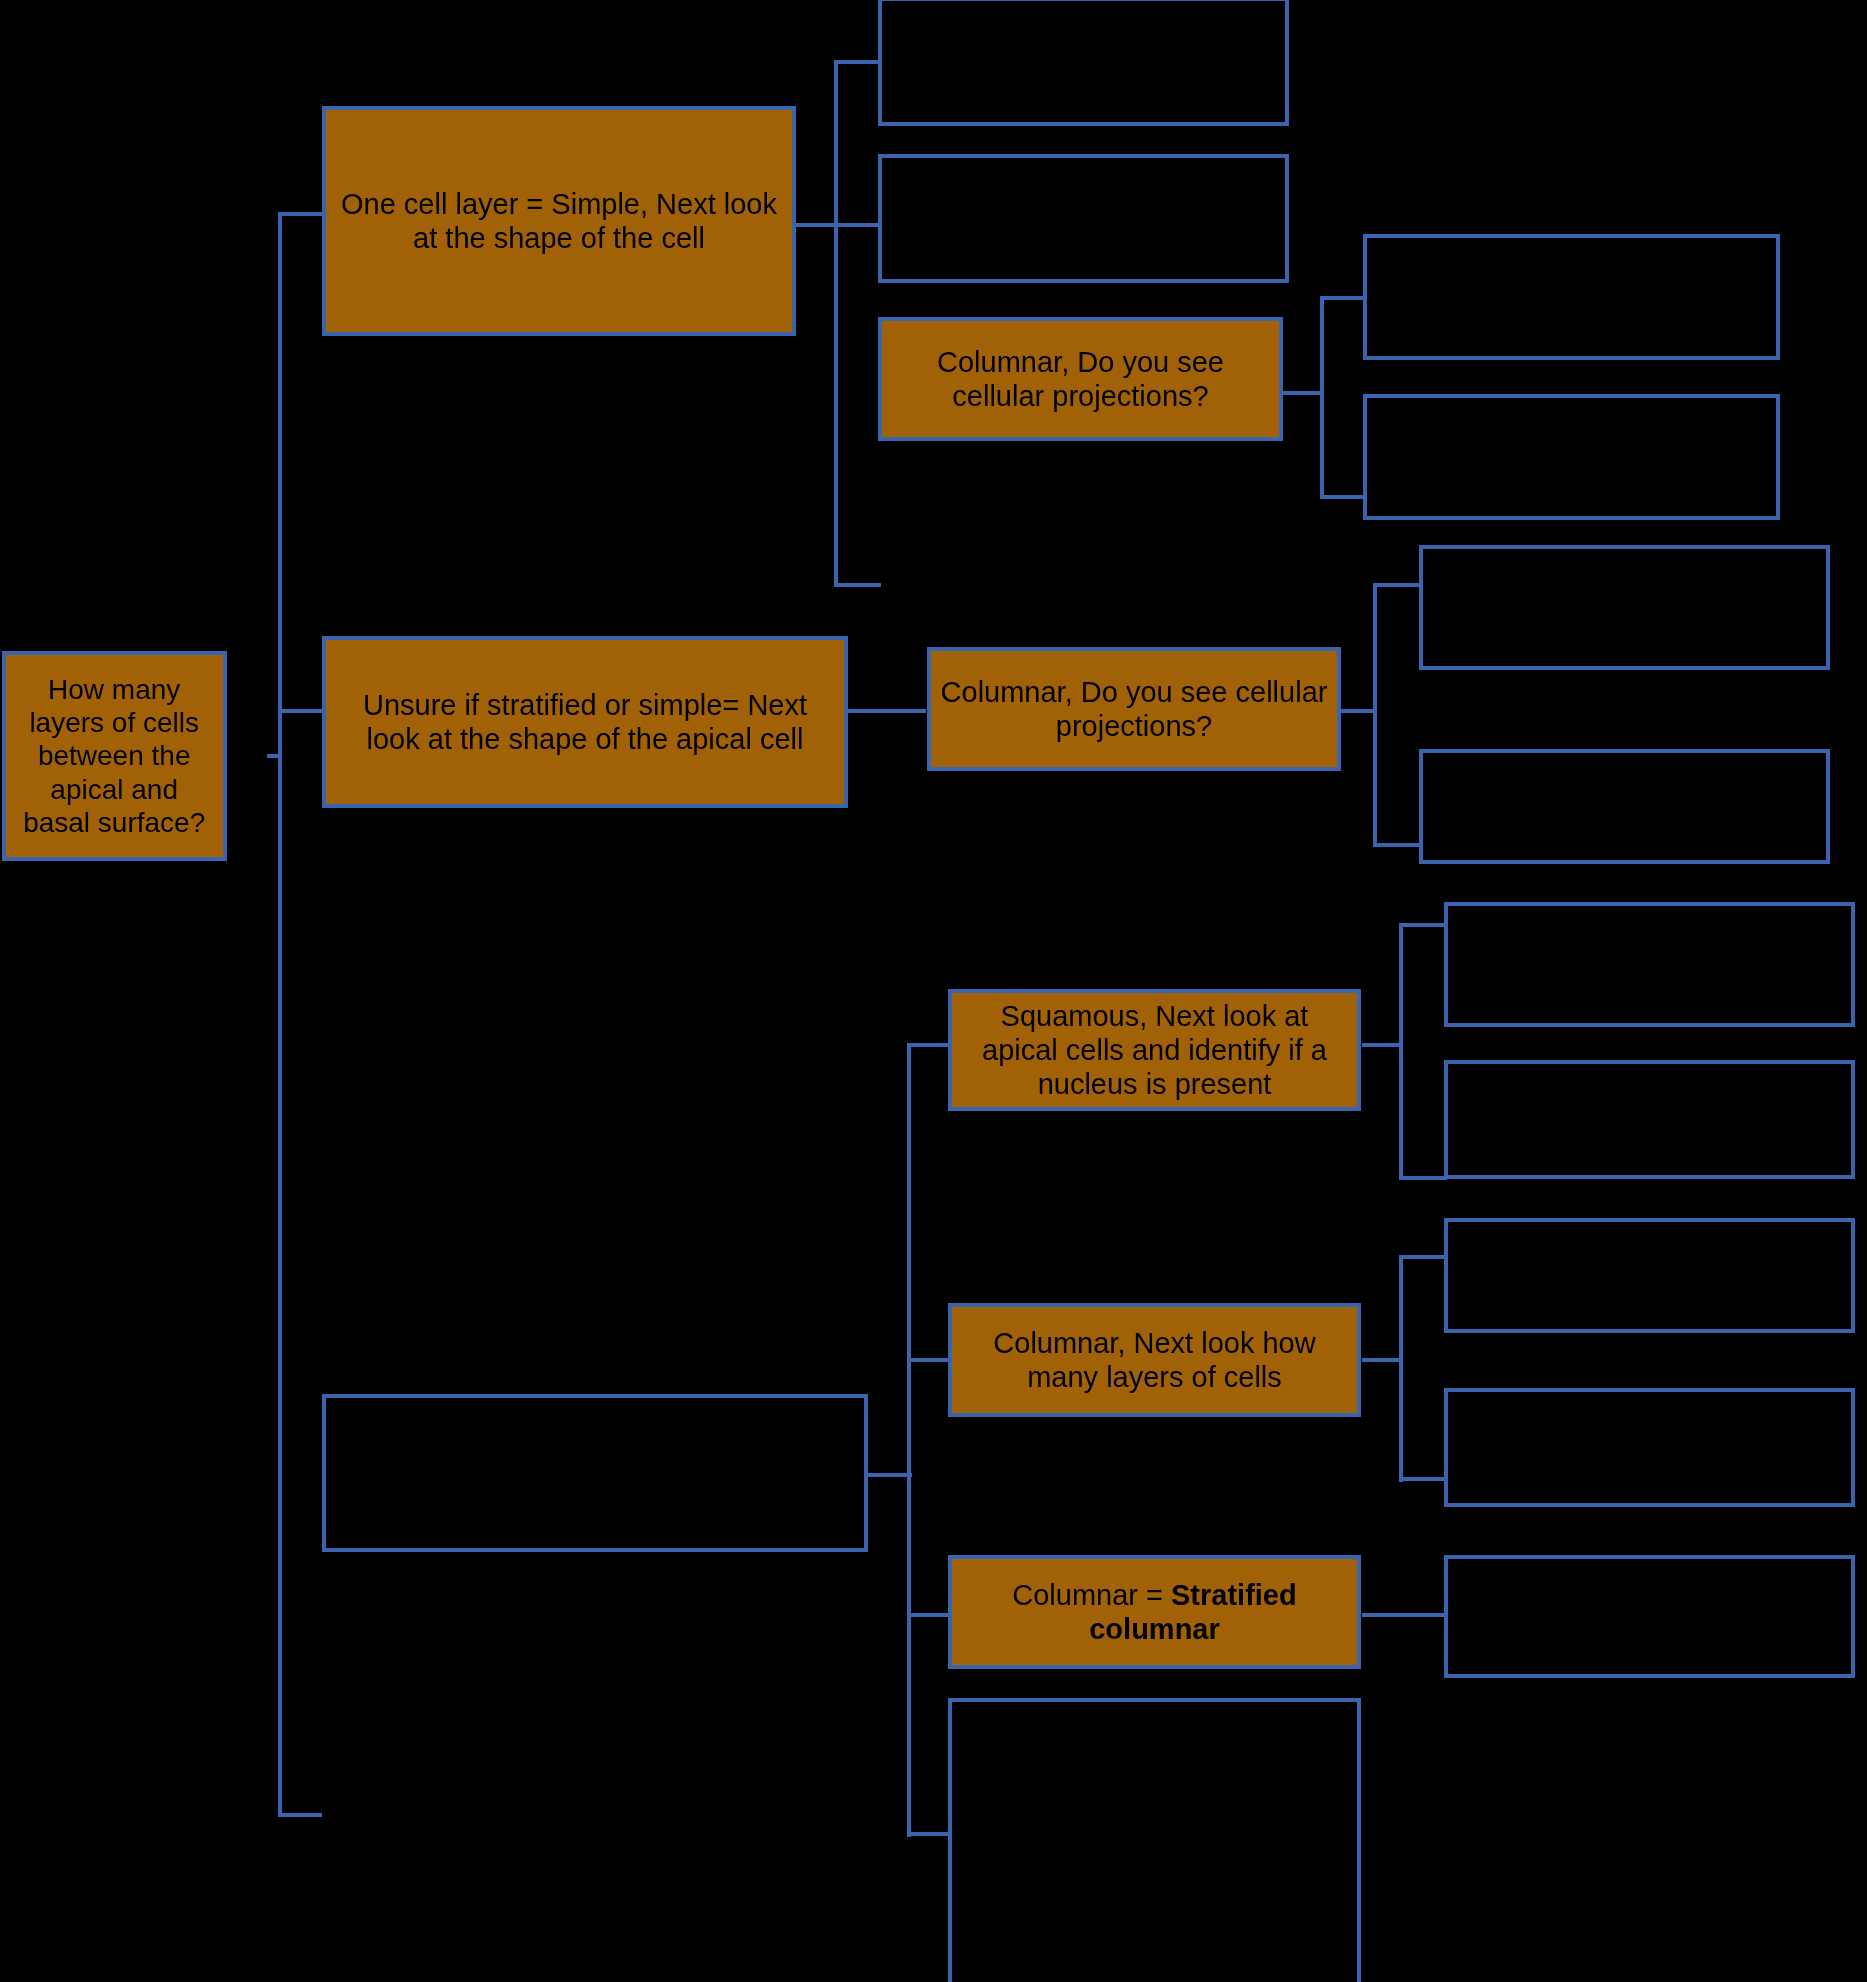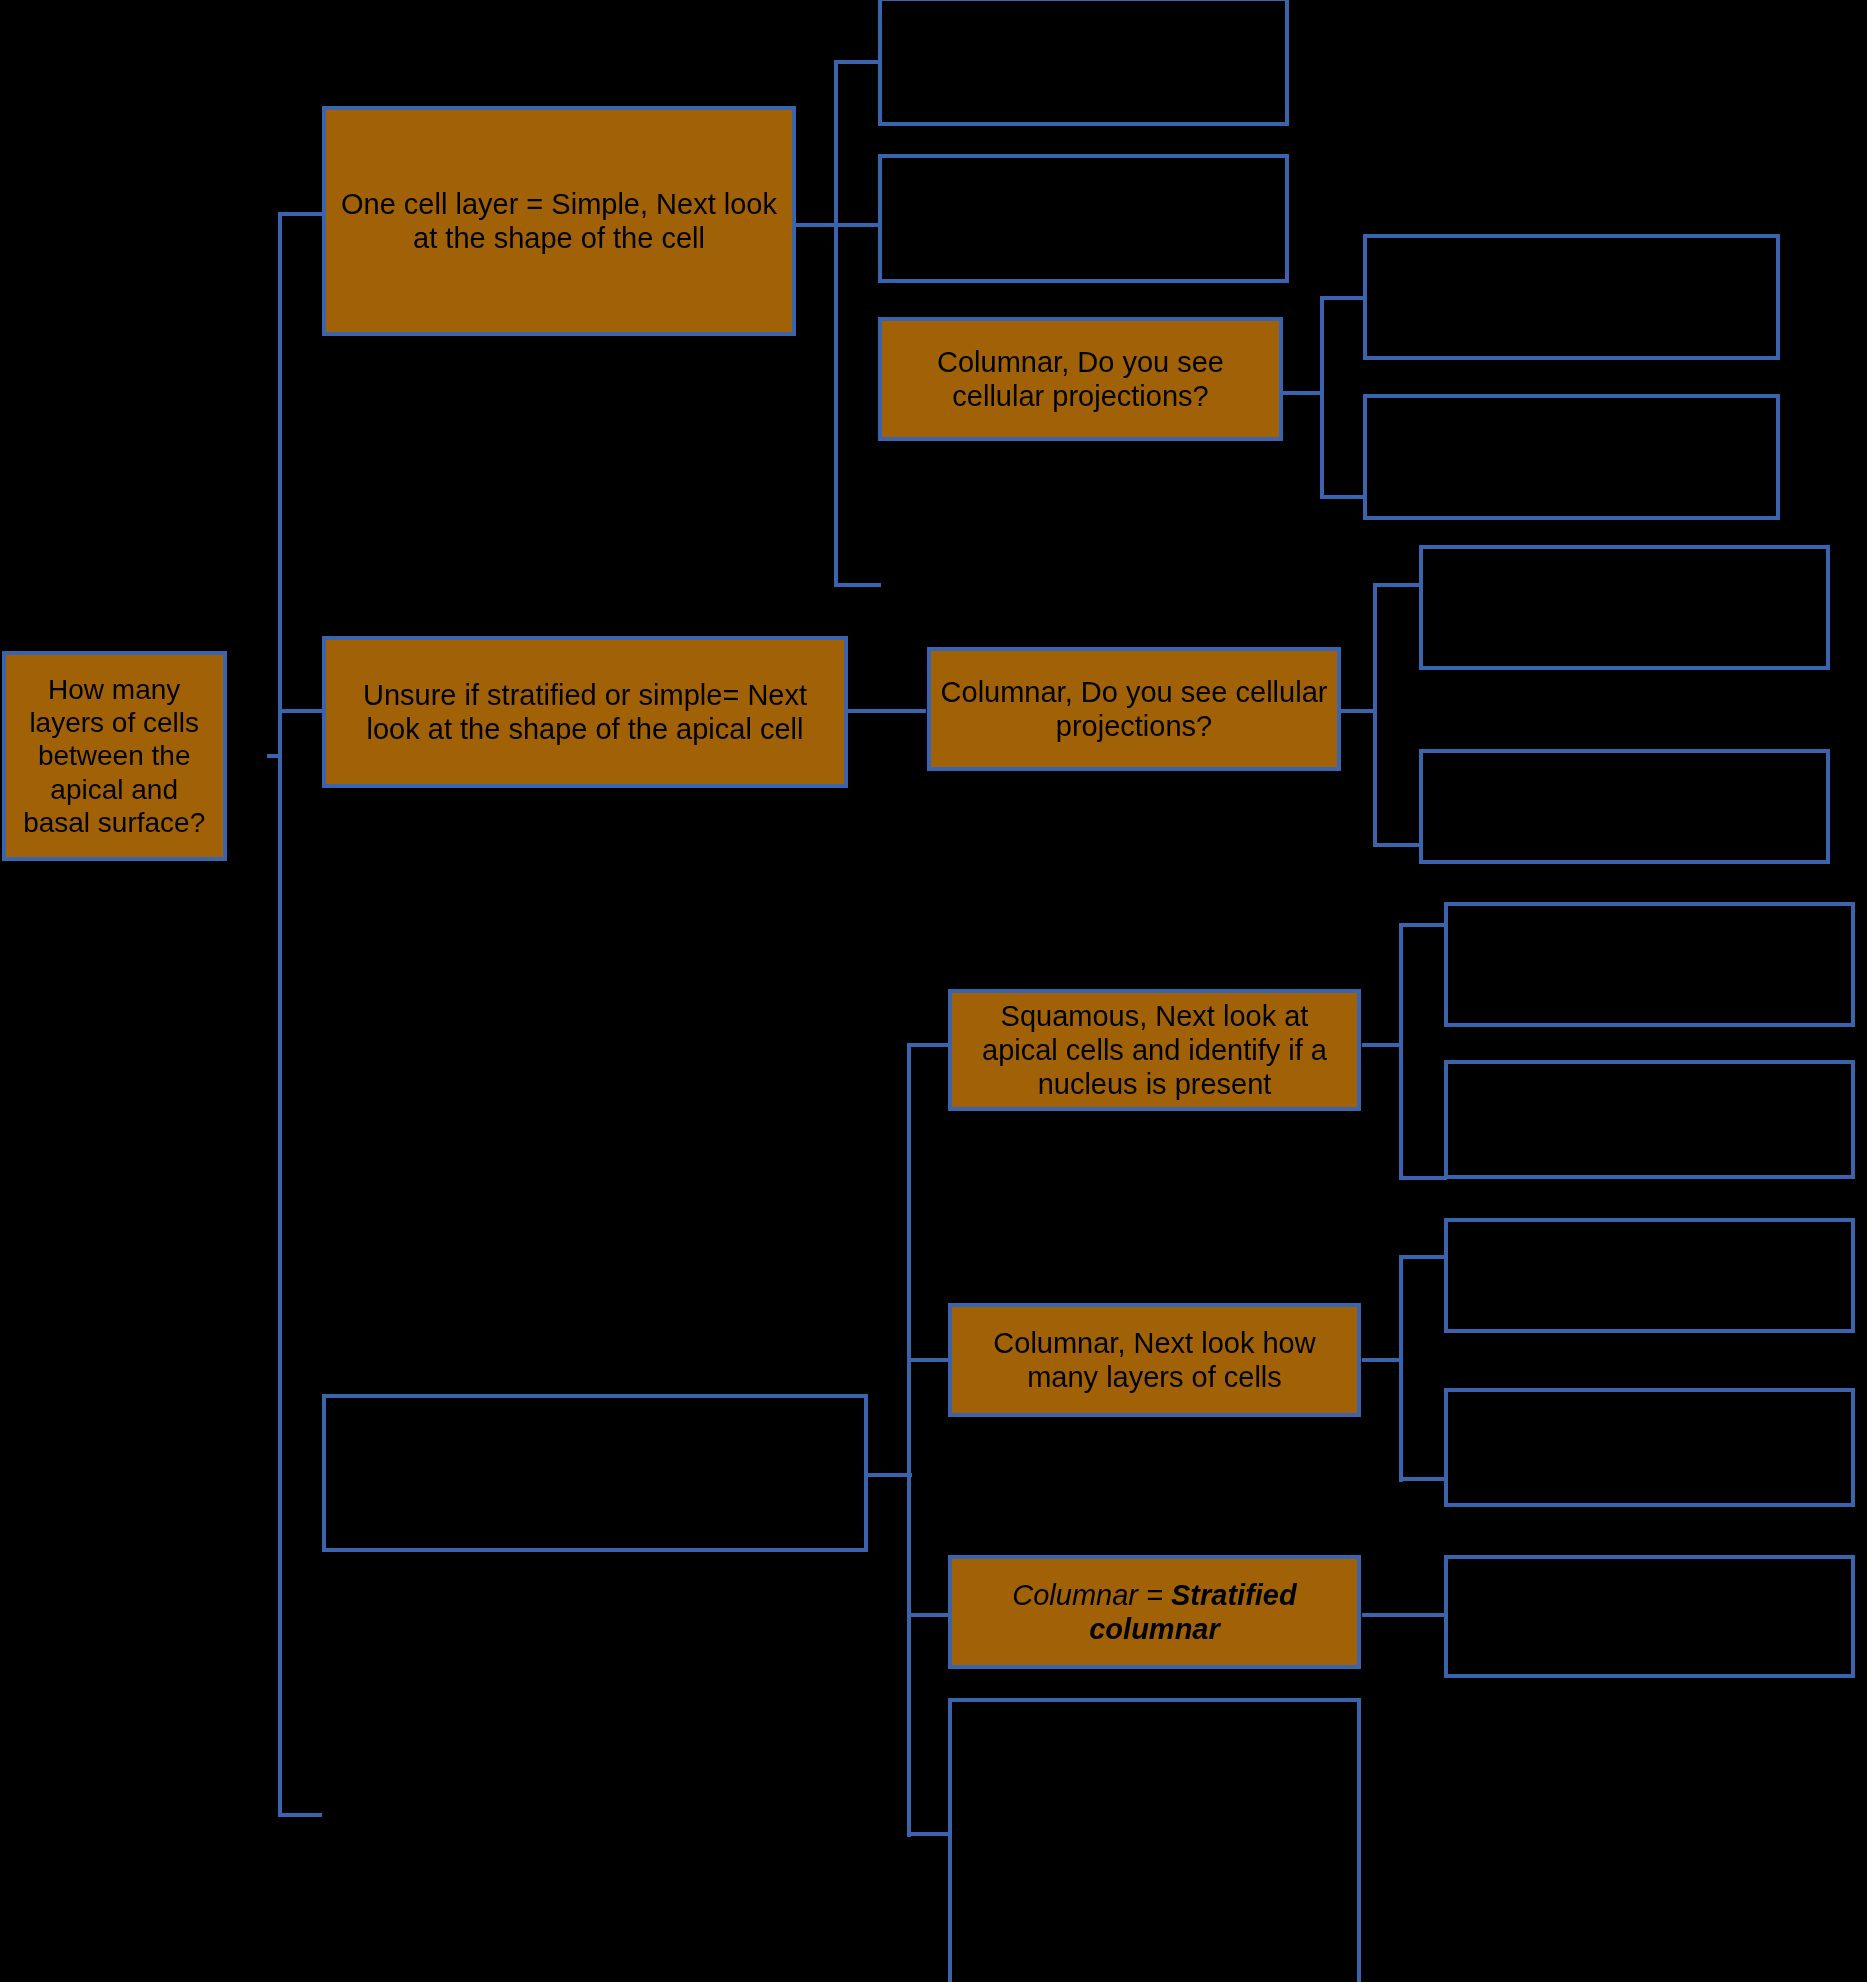--- a/index.html
+++ b/index.html
@@ -94,21 +94,21 @@
   <div class="hseg" style="left:1362px; top:1613px; width:84px;"></div>
 
   <div class="node filled" style="left:1.7px; top:651px; width:225px; height:210px; font-size:28px;">
     <span class="txt">How many layers of cells between the apical and basal surface?</span>
   </div>
 
   <div class="node filled" style="left:322px; top:106px; width:474px; height:230px; font-size:29px;">
     <span class="txt">One cell layer = Simple, Next look at the shape of the cell</span>
   </div>
 
-  <div class="node filled" style="left:322px; top:636px; width:526px; height:152px; font-size:29px;">
+  <div class="node filled" style="left:322px; top:636px; width:526px; height:172px; font-size:29px;">
     <span class="txt">Unsure if stratified or simple= Next look at the shape of the apical cell</span>
   </div>
 
   <div class="node blank" style="left:322px; top:1394px; width:546px; height:158px;">
     <span class="txt"></span>
   </div>
 
   <div class="node blank" style="left:878px; top:-3.4px; width:411px; height:129px;">
     <span class="txt"></span>
   </div>
@@ -142,21 +142,21 @@
   </div>
 
   <div class="node filled" style="left:948px; top:989px; width:413px; height:122px; font-size:29px;">
     <span class="txt">Squamous, Next look at apical cells and identify if a nucleus is present</span>
   </div>
 
   <div class="node filled" style="left:948px; top:1303px; width:413px; height:114px; font-size:29px;">
     <span class="txt">Columnar, Next look how many layers of cells</span>
   </div>
 
-  <div class="node filled" style="left:948px; top:1555px; width:413px; height:114px; font-size:29px;font-style:italic;">
+  <div class="node filled" style="left:948px; top:1555px; width:413px; height:114px; font-size:29px;">
     <span class="txt"><span>Columnar = </span><b>Stratified columnar</b></span>
   </div>
 
   <div class="node blank" style="left:948px; top:1698px; width:413px; height:290px;">
     <span class="txt"></span>
   </div>
 
   <div class="node blank" style="left:1444px; top:902px; width:411px; height:125px;">
     <span class="txt"></span>
   </div>

